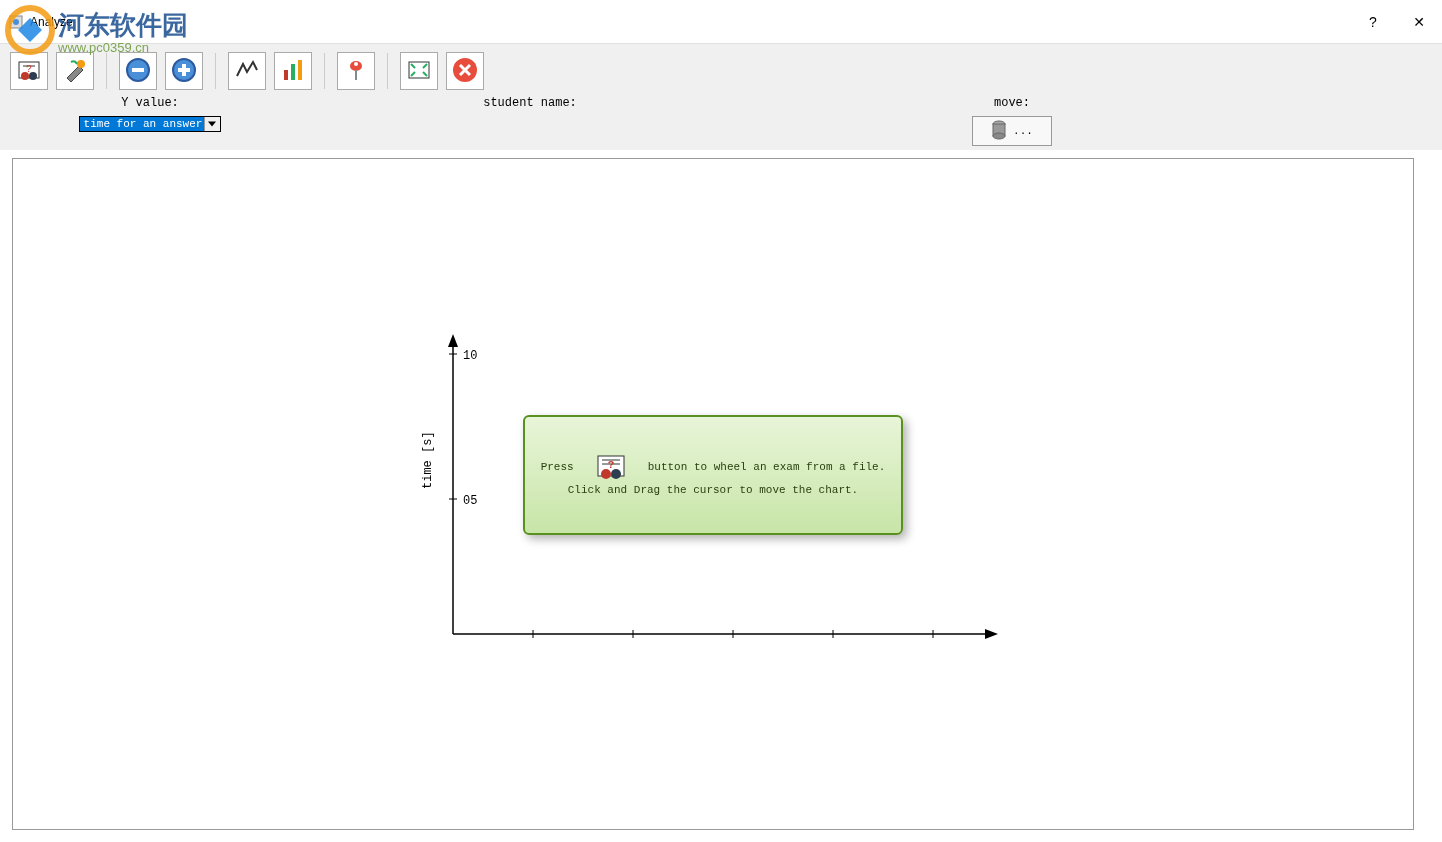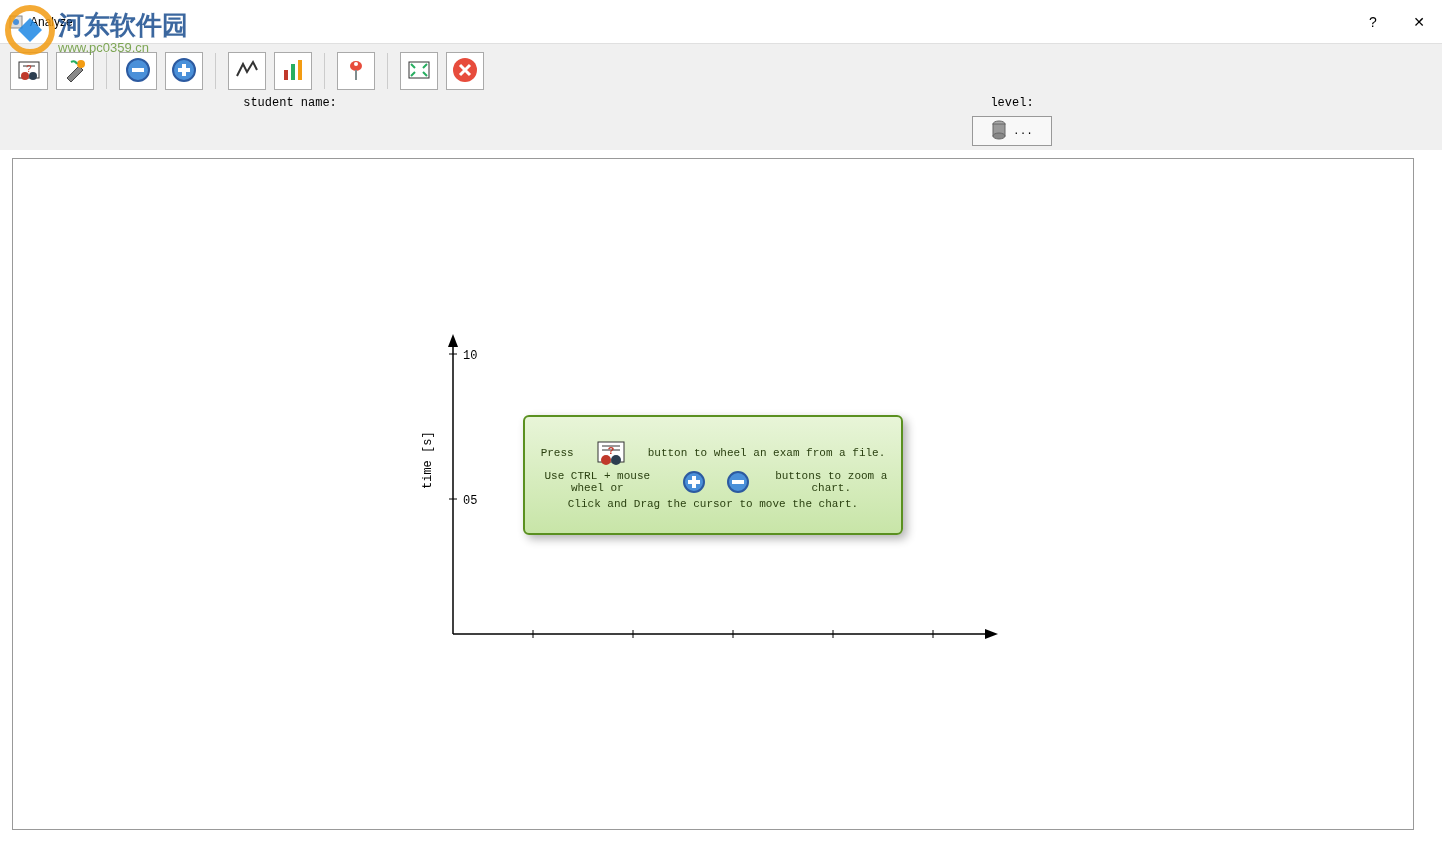--- a/index.html
+++ b/index.html
@@ -323,25 +323,32 @@
         <span>
           <svg width="28" height="28">
               <circle cx="14" cy="14" r="12" fill="#e74c3c"></circle>
               <path d="M9,9 L19,19 M19,9 L9,19" stroke="#fff" stroke-width="3"></path>
             </svg>
         </span>
       </div>
     </div>
 
     <div class="controls-row">
+      <div class="control-col y-value">
+        <span class="control-label">Y value:</span>
+        <div class="dropdown selected-blue">
+          <span>time for an answer</span>
+          <span class="dropdown-arrow-box"></span>
+        </div>
+      </div>
       <div class="control-col student-name">
         <span class="control-label">student name:</span>
       </div>
       <div class="control-col level">
-        <span class="control-label">level:</span>
+        <span class="control-label">move:</span>
         <div class="level-btn">
           <span>
             <svg width="16" height="20">
                 <ellipse cx="8" cy="4" rx="6" ry="3" fill="#aaa" stroke="#666"></ellipse>
                 <rect x="2" y="4" width="12" height="12" fill="#999" stroke="#666"></rect>
                 <ellipse cx="8" cy="16" rx="6" ry="3" fill="#888" stroke="#666"></ellipse>
               </svg>
           </span>
           <span>...</span>
         </div>
@@ -381,35 +388,18 @@
               <line x1="8" y1="6" x2="26" y2="6" stroke="#333"></line>
               <line x1="8" y1="10" x2="26" y2="10" stroke="#333"></line>
               <circle cx="12" cy="20" r="5" fill="#c0392b"></circle>
               <circle cx="22" cy="20" r="5" fill="#2c3e50"></circle>
               <text x="17" y="14" font-size="11" fill="#c0392b" text-anchor="middle" font-weight="bold">?</text>
             </svg>
         </span>
         <span>button to wheel an exam from a file.</span>
       </div>
       <div class="hint-line">
-        <span>Use CTRL + mouse wheel or</span>
-        <span class="hint-icon">
-          <svg width="24" height="24">
-              <circle cx="12" cy="12" r="10" fill="#4a90d9" stroke="#2c5aa0" stroke-width="2"></circle>
-              <rect x="6" y="10" width="12" height="4" fill="#fff"></rect>
-              <rect x="10" y="6" width="4" height="12" fill="#fff"></rect>
-            </svg>
-        </span>
-        <span class="hint-icon">
-          <svg width="24" height="24">
-              <circle cx="12" cy="12" r="10" fill="#4a90d9" stroke="#2c5aa0" stroke-width="2"></circle>
-              <rect x="6" y="10" width="12" height="4" fill="#fff"></rect>
-            </svg>
-        </span>
-        <span>buttons to zoom a chart.</span>
-      </div>
-      <div class="hint-line">
         <span>Click and Drag the cursor to move the chart.</span>
       </div>
     </div>
   </div>
 
 </div>
 
 </body></html>

